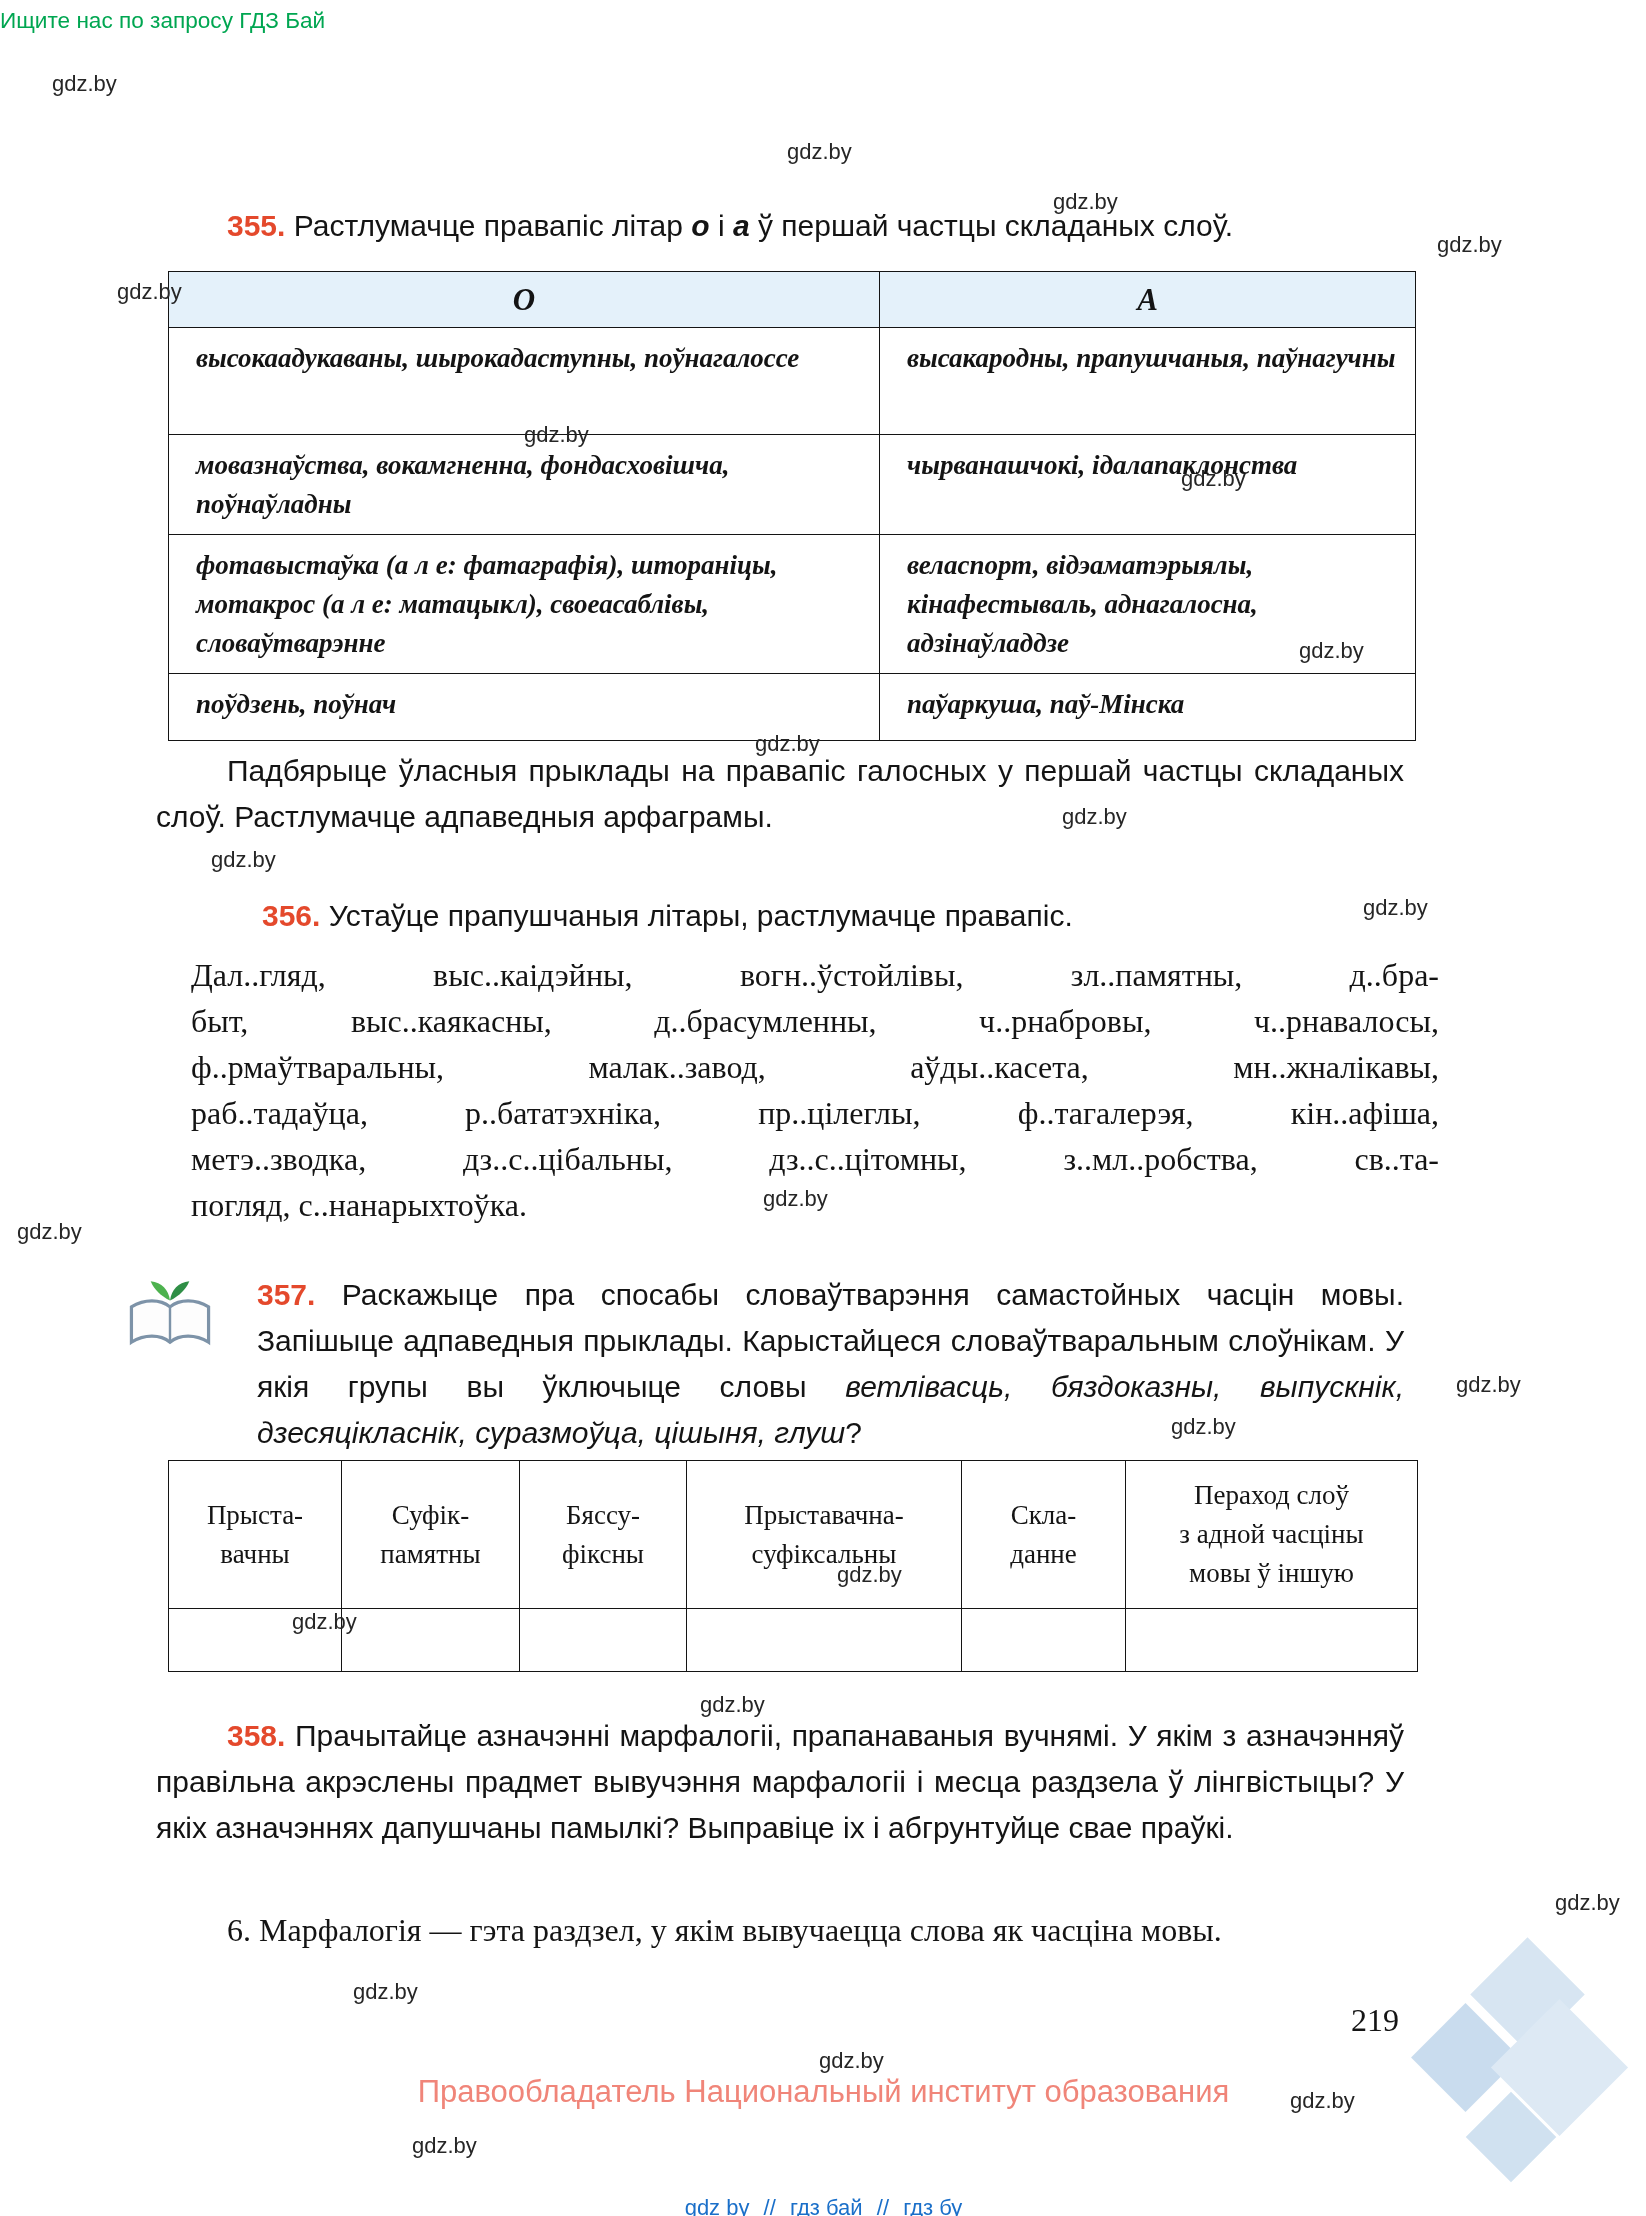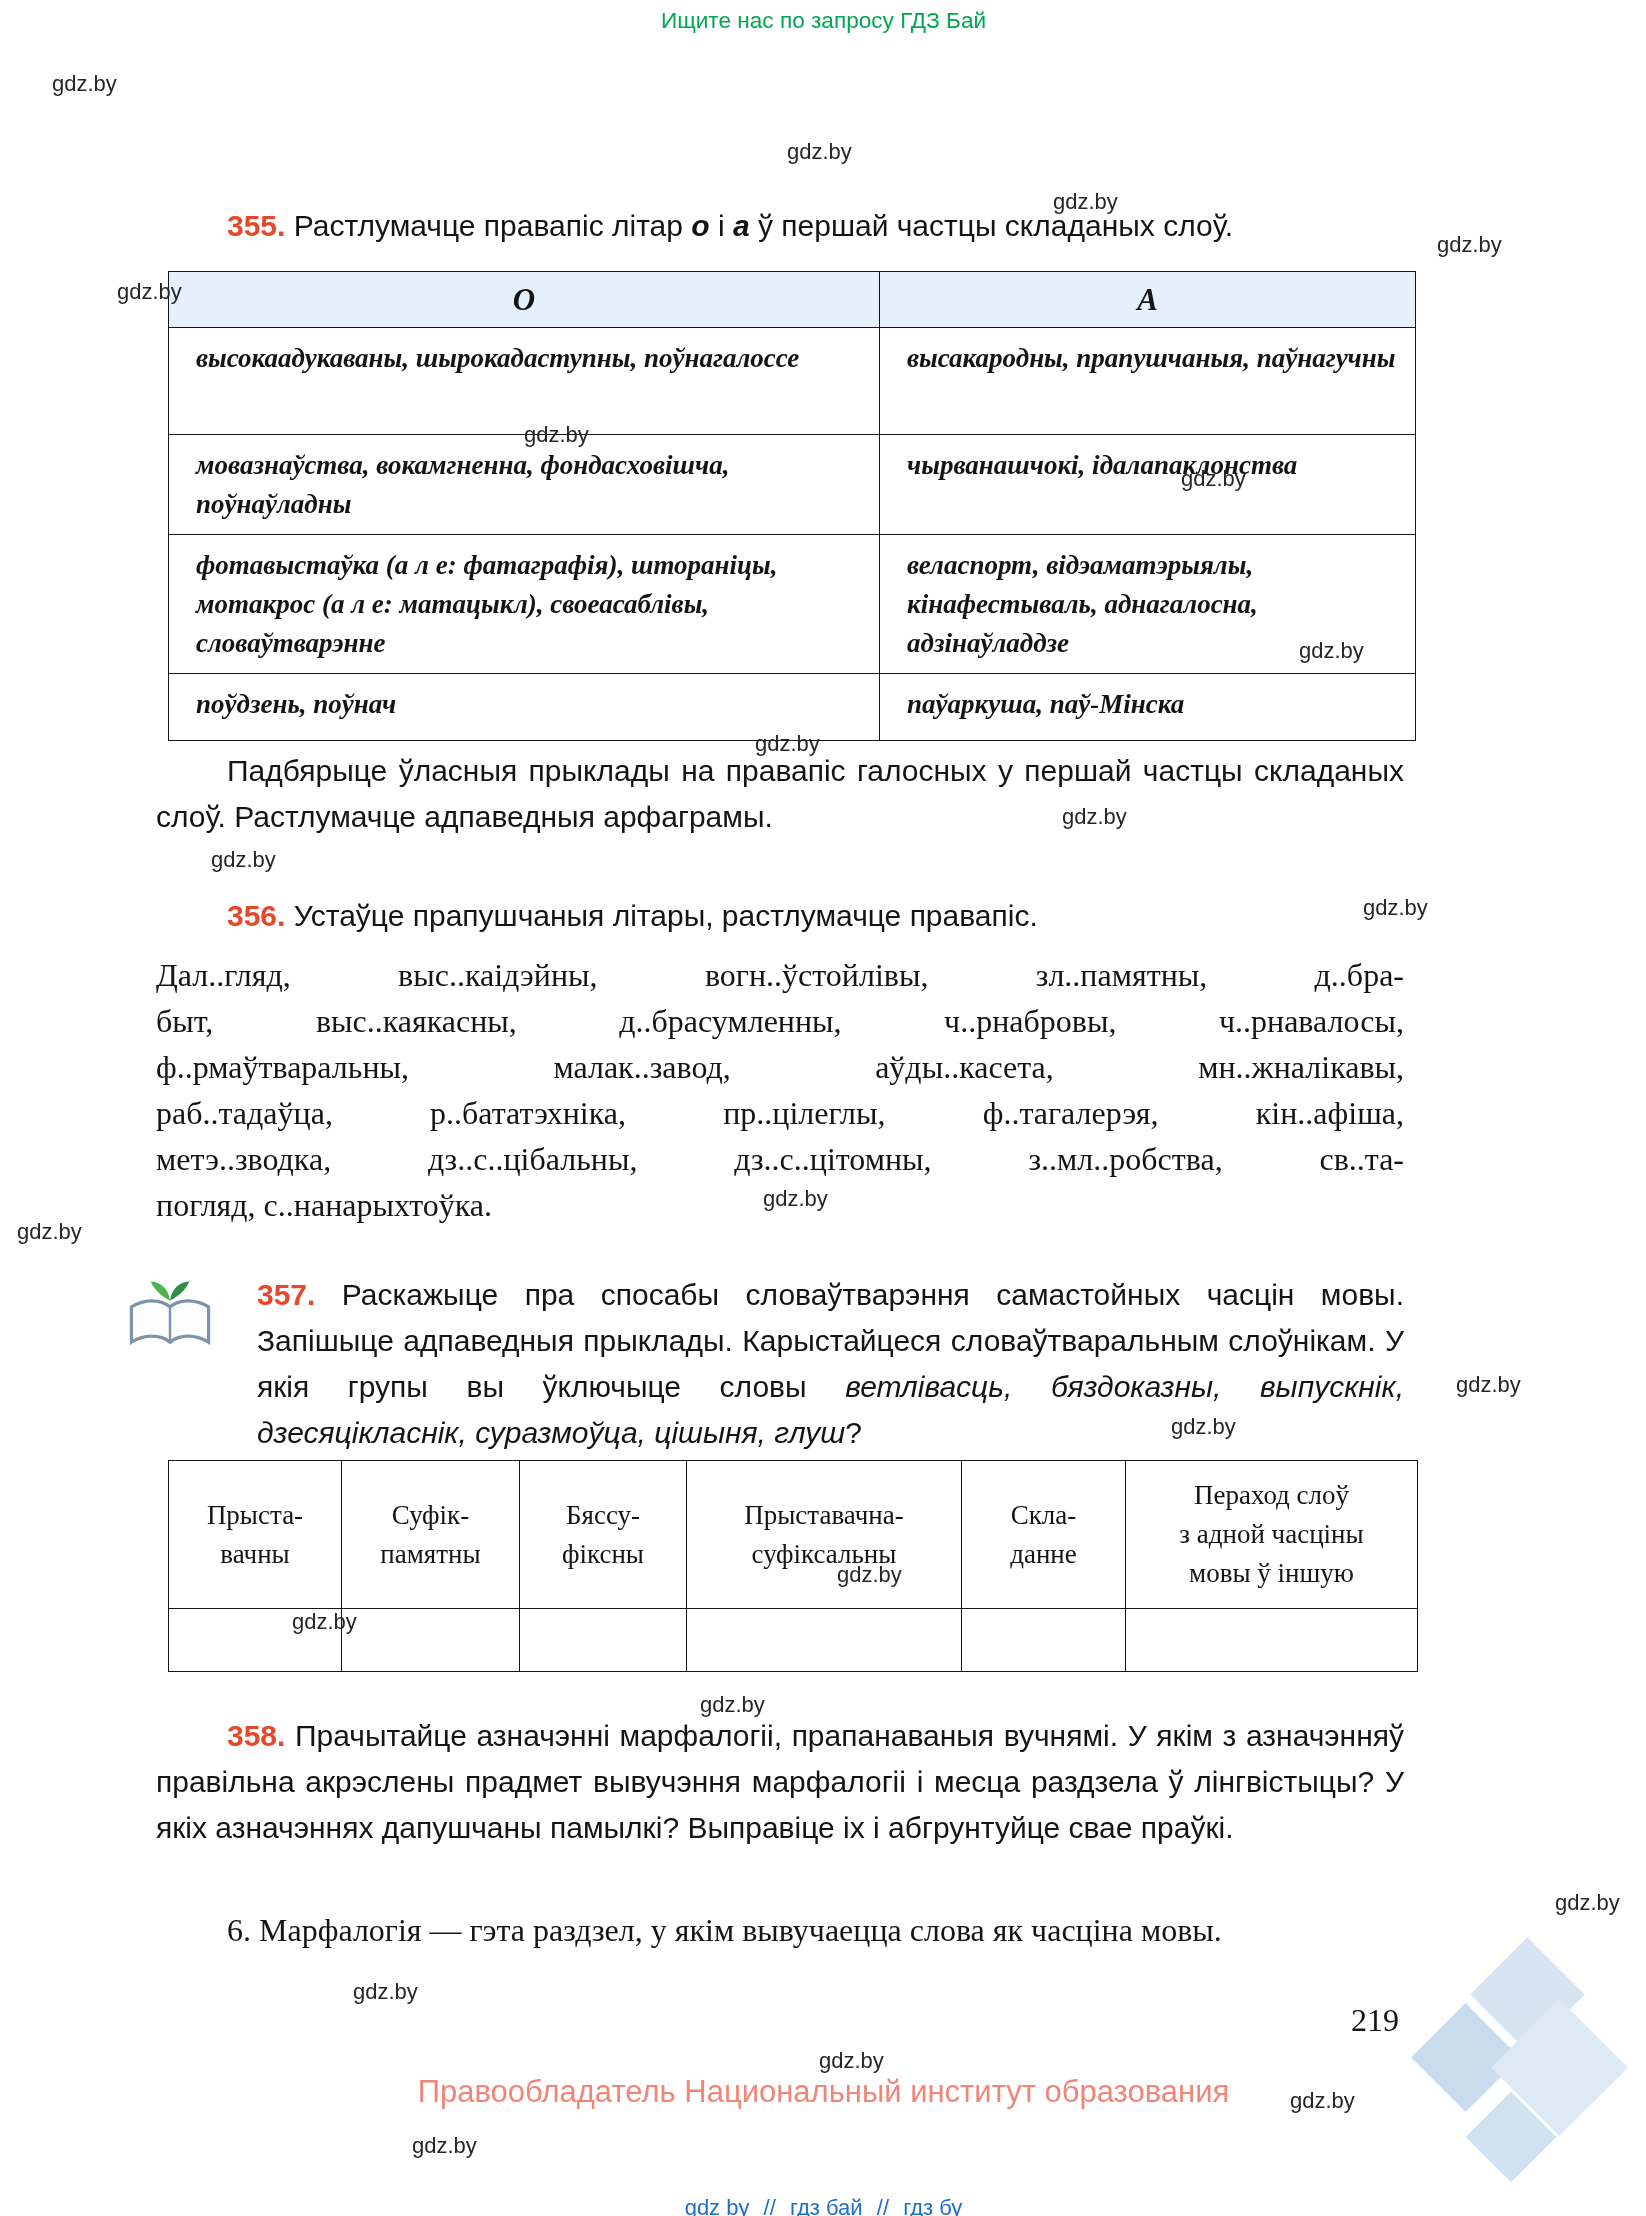--- a/index.html
+++ b/index.html
@@ -15,21 +15,20 @@
   html,body{margin:0;padding:0;}
   body{
     position:relative;
     width:1647px;height:2216px;
     background:#ffffff;color:#141414;
     font-family:"Liberation Sans",sans-serif;
     overflow:hidden;
   }
   .banner{
     position:absolute;top:6.4px;left:0;width:100%;
-    text-align:center;
     font:22.6px/29px "Liberation Sans",sans-serif;
     color:var(--banner-green);
   }
   #watermark-layer{position:absolute;left:0;top:0;width:100%;height:100%;z-index:10;pointer-events:none;}
   .wm{
     position:absolute;
     font:22px/26px "Liberation Sans",sans-serif;
     color:#262626;
   }
   .block{position:absolute;left:156px;width:1248px;}
@@ -55,21 +54,21 @@
   }
   #table1 td{
     font:italic 700 27px/39px "Liberation Serif",serif;
     padding:10.5px 17.7px 10.5px 27px;vertical-align:top;
   }
   #table1 tbody tr:nth-child(1) td{height:107px;}
   #table1 tbody tr:nth-child(2) td{height:93px;}
   #table1 tbody tr:nth-child(3) td{height:116px;}
   #table1 tbody tr:nth-child(4) td{height:67px;}
   #para-after{top:748px;}
-  #blk356{top:893px;}
+  #blk356{top:893px;margin-left:35px;}
   .wordlist{margin-top:13px;font:32px/46px "Liberation Serif",serif;}
   .wordlist .line{text-align:justify;text-align-last:justify;}
   .wordlist .line:last-child{text-align-last:left;}
   #blk357{top:1272px;}
   #blk357 .stmt{margin-left:101px;text-indent:0;}
   .book-icon{position:absolute;left:-31px;top:1.6px;width:90px;height:77px;}
   
   #table2{top:1460px;}
   #table2 col.k1{width:173px;}
   #table2 col.k2{width:178px;}

